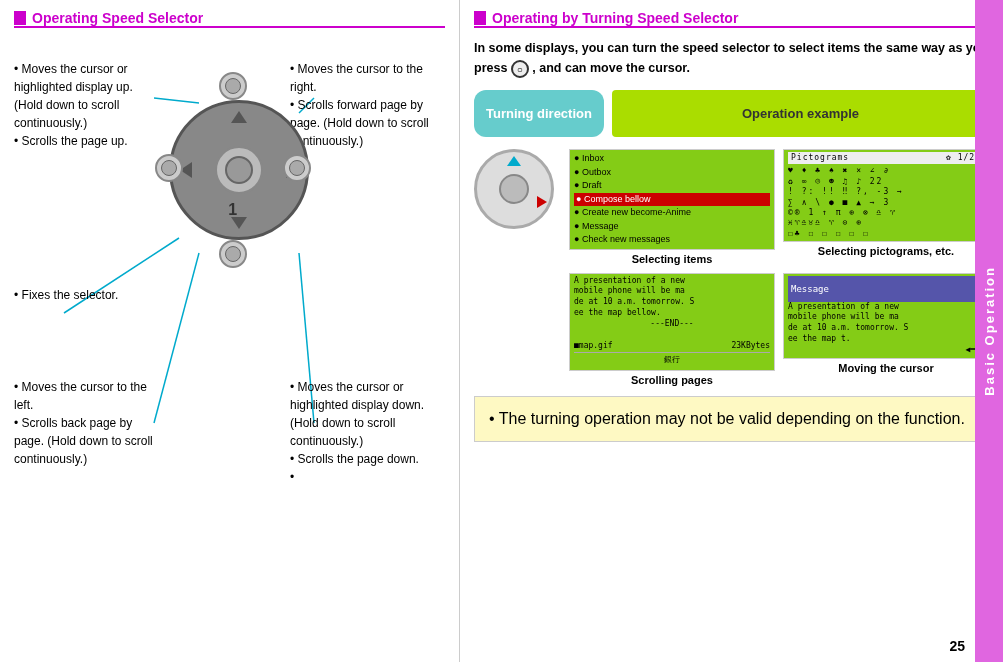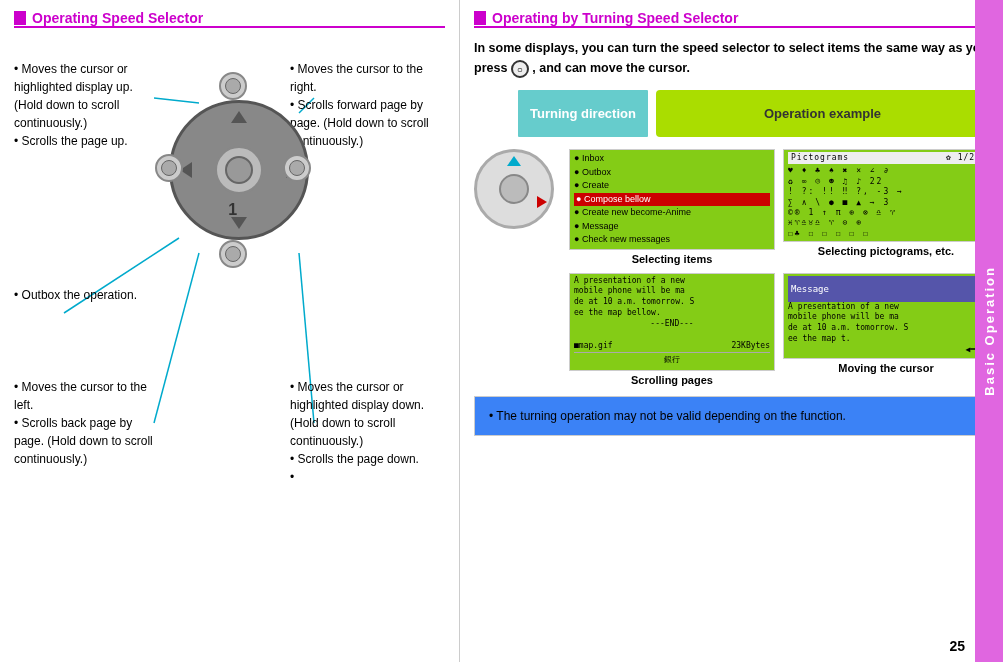--- a/index.html
+++ b/index.html
@@ -199,22 +199,21 @@
       background: #66cccc;
       color: white;
       font-weight: bold;
       font-size: 13px;
       padding: 16px 12px;
       display: flex;
       align-items: center;
       justify-content: center;
       min-width: 100px;
       text-align: center;
-      border-radius: 1px;
-      margin-left: 44px;
+      border-radius: 12px;
     }
 
     .operation-example-box {
       background: #aadd00;
       color: #333;
       font-weight: bold;
       font-size: 13px;
       padding: 8px 20px;
       display: flex;
       align-items: center;
@@ -312,24 +311,24 @@
       display: flex;
       justify-content: space-between;
       font-size: 8px;
       background: #eee;
       padding: 1px 3px;
       margin-bottom: 2px;
     }
 
     .note-box {
       border: 1px solid #ccc;
-      background: #3b82f6;
+      background: #fef9c3;
       padding: 10px 14px;
       margin-top: 10px;
-      font-size: 12px;
+      font-size: 16px;
       line-height: 1.5;
     }
 
     .note-box::before {
       content: '• ';
     }
 
     .page-number {
       position: absolute;
       bottom: 8px;
@@ -468,21 +467,21 @@
       <div class="circle-btn" style="top:66px; left:-14px;">
         <div class="circle-btn-inner"></div>
       </div>
 
       <div class="circle-btn" style="top:66px; left:114px;">
         <div class="circle-btn-inner"></div>
       </div>
     </div>
 
     <div class="middle-left-text bullet-text" style="left:0; top:248px; width:150px;">
-      • <span>Outbox the operation.</span>
+      • <span>Fixes the selector.</span>
     </div>
 
     <div class="bottom-left-text bullet-text" style="top:340px;">
       <ul>
         <li>Moves the cursor to the left.</li>
         <li>Scrolls back page by page. (Hold down to scroll continuously.)</li>
       </ul>
     </div>
 
     <div class="bottom-right-text bullet-text" style="top:340px;">
@@ -525,21 +524,21 @@
       </div>
     </div>
 
     <div class="screen-examples">
 
       <div>
         <div class="screen-content">
           <div style="font-size:9px; line-height:1.5;">
             <div>● Inbox</div>
             <div>● Outbox</div>
-            <div>● Create</div>
+            <div>● Draft</div>
             <div class="selected-row">● Compose bellow</div>
             <div>● Create new become-Anime</div>
             <div>● Message</div>
             <div>● Check new messages</div>
           </div>
         </div>
         <div class="screen-label">Selecting items</div>
       </div>
 
       <div>

